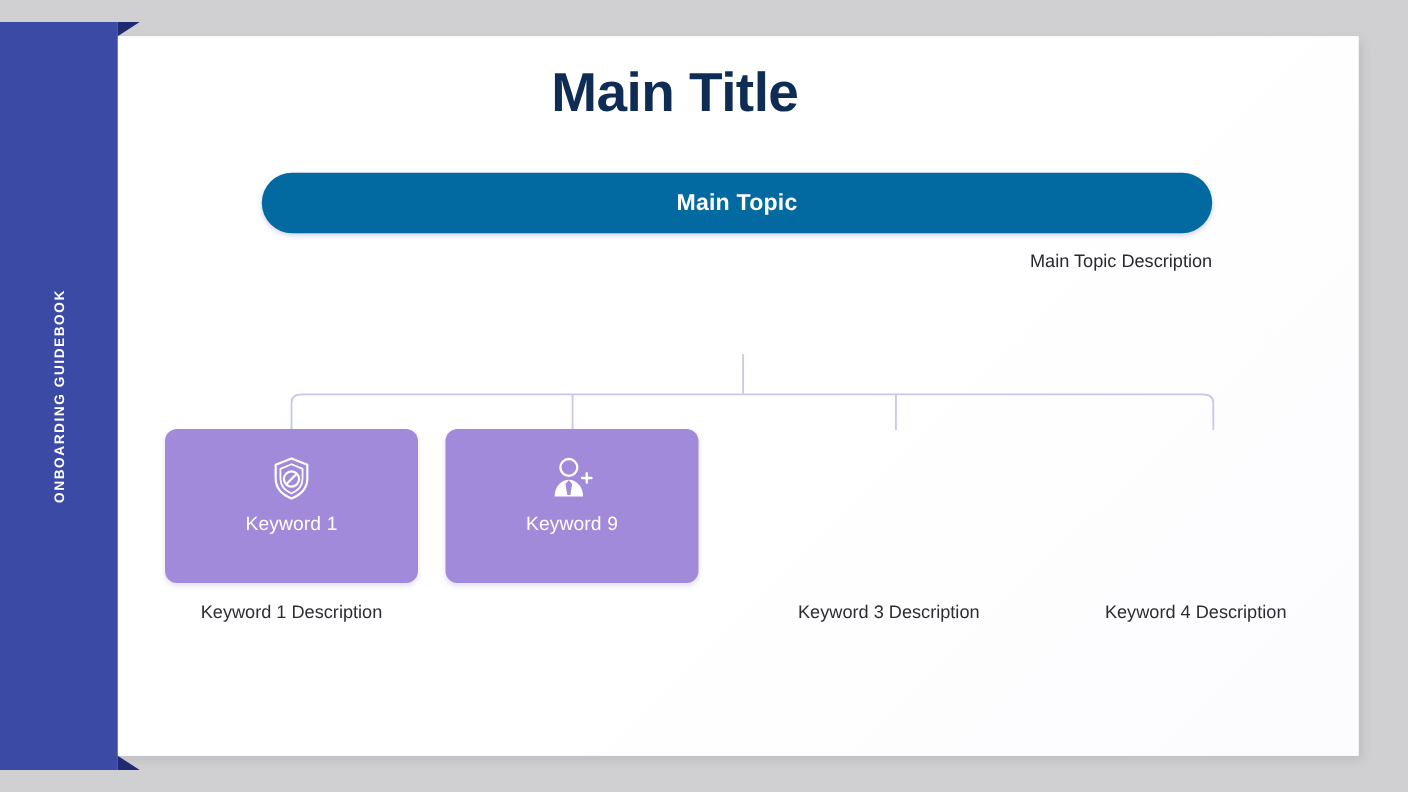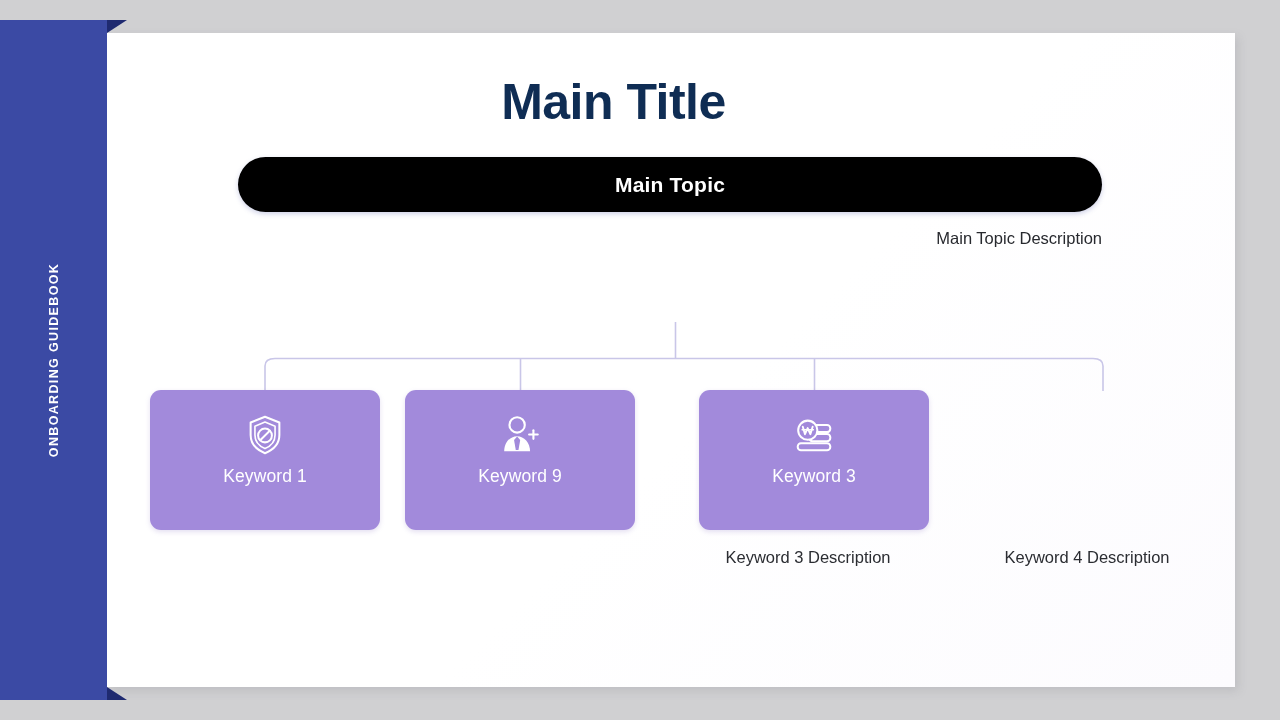--- a/index.html
+++ b/index.html
@@ -81,32 +81,31 @@
     left: 107px;
     top: 52px;
     width: 1013px;
     text-align: center;
     color: #0f2d54;
     font-size: 50px;
     font-weight: bold;
     letter-spacing: -0.5px;
     line-height: 64px;
     font-family: "Liberation Sans", sans-serif;
-    margin-top: 18px;
   }
 
   
   .topic-pill {
     position: absolute;
     left: 238px;
     top: 157px;
     width: 864px;
     height: 55px;
     border-radius: 28px;
-    background: #000000;
+    background: #0369a1;
     box-shadow: 0 2px 5px rgba(62,75,164,0.25);
     display: flex;
     align-items: center;
     justify-content: center;
   }
   .topic-pill-label {
     color: #ffffff;
     font-size: 21px;
     font-weight: bold;
     letter-spacing: 0.2px;
@@ -221,30 +220,20 @@
       <svg class="kcard-icon" viewBox="0 0 48 48" fill="none" stroke="#ffffff" stroke-width="2.2" stroke-linecap="round" stroke-linejoin="round">
         <circle cx="21" cy="13.5" r="8"></circle>
         <path d="M7.5 41 C7.5 31.8 13.8 25.2 21 25.2 C28.2 25.2 34.5 31.8 34.5 41 Z" fill="#ffffff" stroke="none"></path>
         <path d="M21 25.6 L17.8 29.2 L19.6 39.6 L22.4 39.6 L24.2 29.2 Z" fill="#a28adb" stroke="none"></path>
         <line x1="38" y1="19" x2="38" y2="28"></line>
         <line x1="33.5" y1="23.5" x2="42.5" y2="23.5"></line>
       </svg>
       <span class="kcard-label">Keyword 9</span>
     </div>
 
-    <div class="kcard" style="left:549px;">
-      <svg class="kcard-icon" viewBox="0 0 48 48" fill="none" stroke="#ffffff" stroke-width="2.1" stroke-linecap="round" stroke-linejoin="round">
-        <rect x="19" y="13.5" width="22" height="7.5" rx="3.4"></rect>
-        <rect x="19" y="23" width="22" height="7.5" rx="3.4"></rect>
-        <rect x="7" y="32.5" width="34" height="7.5" rx="3.4"></rect>
-        <circle cx="17.5" cy="19" r="10" fill="#a28adb"></circle>
-        <path d="M12.3 15.4 L14.6 23.2 L17.4 16.8 L20.2 23.2 L22.6 15.4" stroke-width="2" fill="none"></path>
-        <line x1="11.6" y1="18.6" x2="23.4" y2="18.6" stroke-width="1.5"></line>
-      </svg>
-      <span class="kcard-label">Keyword 3</span>
-    </div>
 
   </div>
 
+  <div class="kdesc" style="left:150px;">Keyword 1 Description</div>
   <div class="kdesc" style="left:693px;">Keyword 3 Description</div>
   <div class="kdesc" style="left:972px;text-align:center;">Keyword 4 Description</div>
 
 </div>
 
 </body></html>

